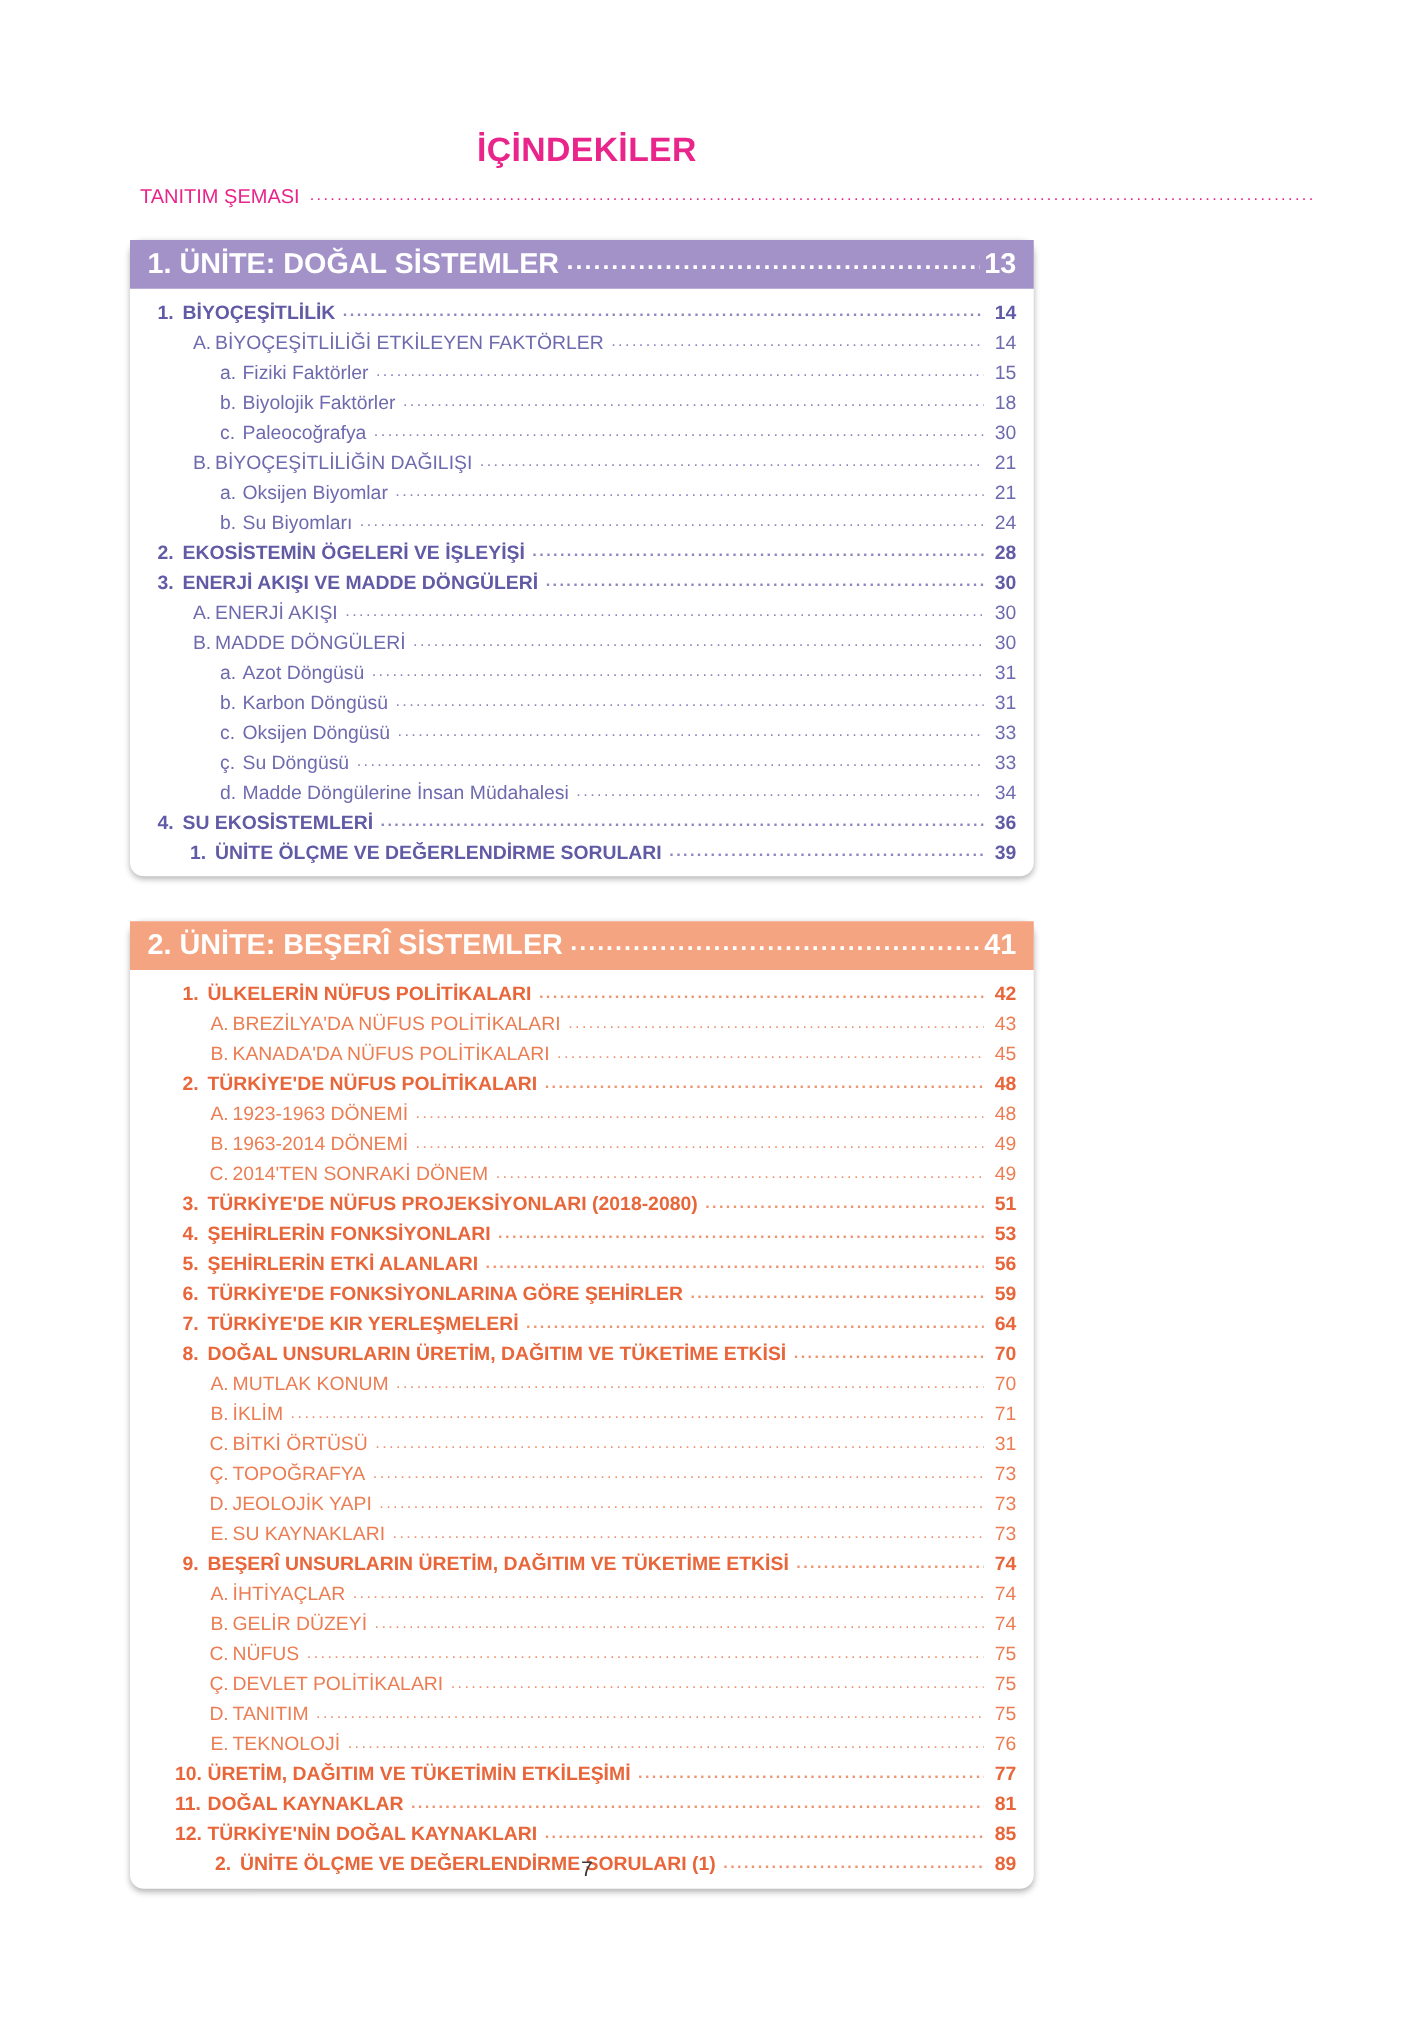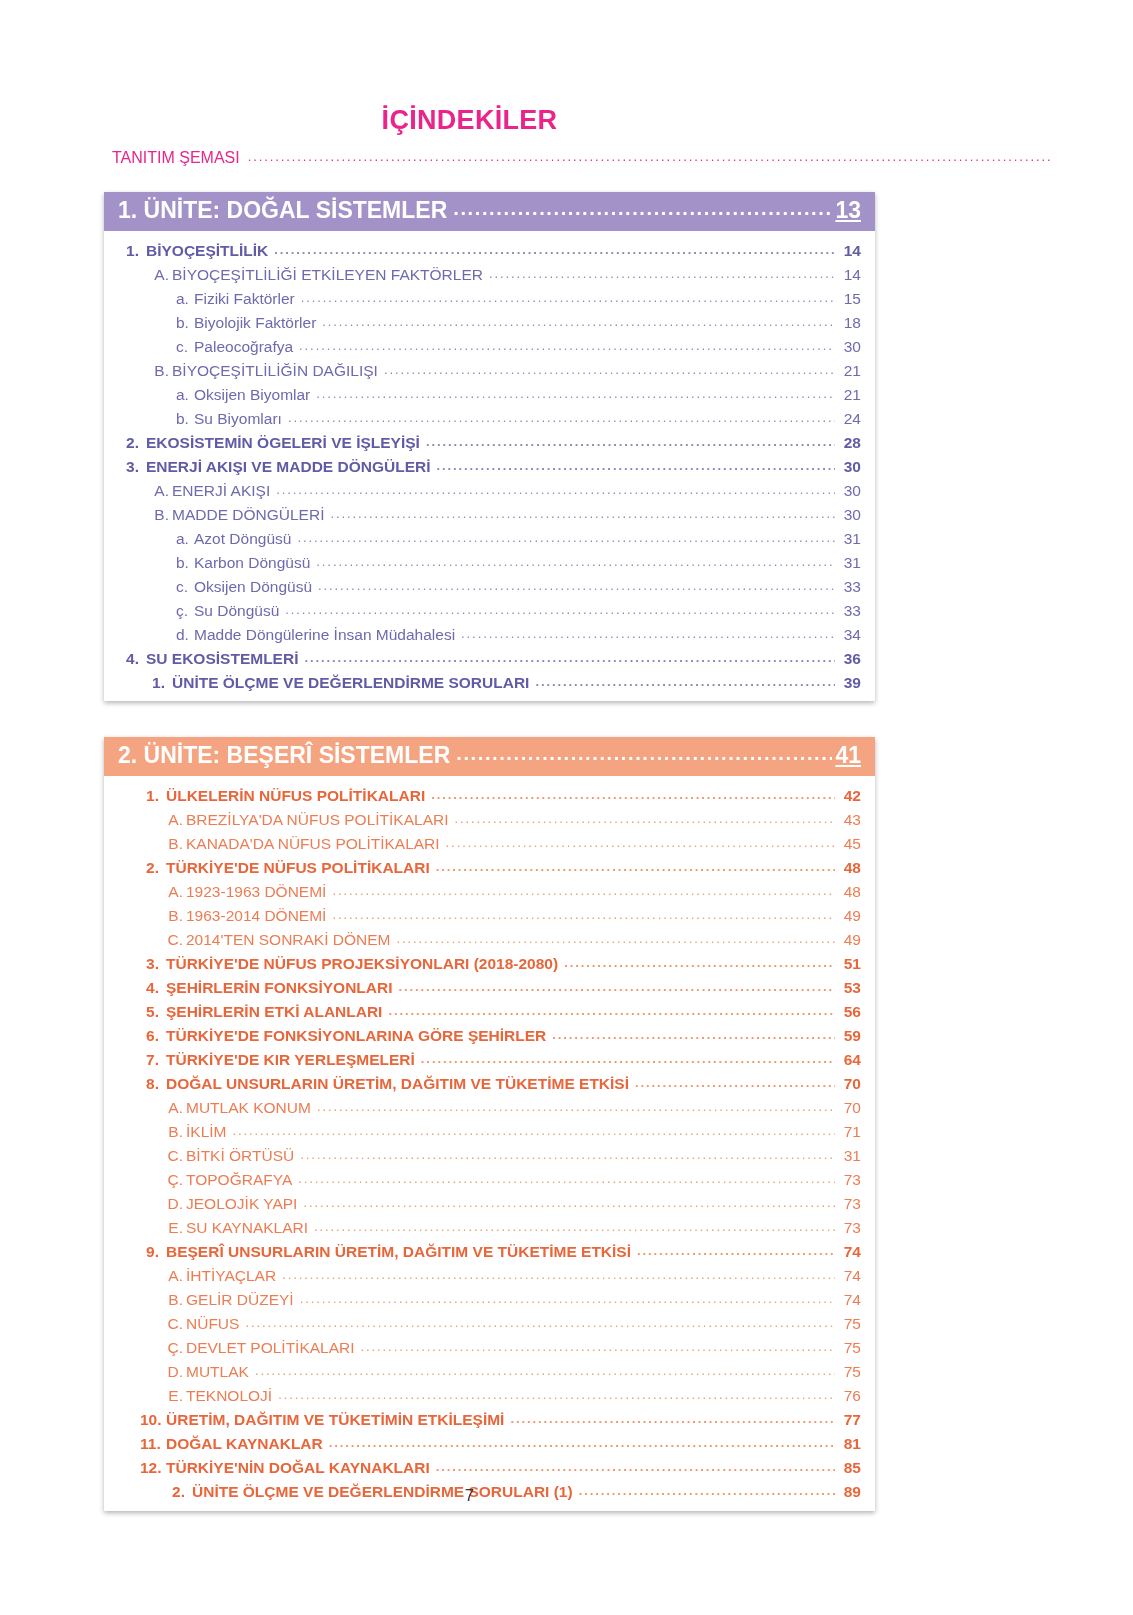--- a/index.html
+++ b/index.html
@@ -66,44 +66,44 @@
   .toprow {
     margin: 14px 16px 0 112px;
     color: #E9258C;
     font-size: 16px;
   }
   .toprow .label { padding-right: 8px; }
   .toprow .dots { color: #E9258C; }
 
   
   .unit {
-    margin: 0 64px 0 104px;
+    margin: 0 112px 0 104px;
     background: #ffffff;
     box-shadow: 0 2px 5px rgba(0,0,0,0.30);
-    border-radius: 1px;
+    border-radius: 11px;
   }
   .unit.first { margin-top: 26px; }
   .unit.second { margin-top: 36px; }
 
   .unit-header {
     display: flex;
     align-items: baseline;
     padding: 7px 14px 9px 14px;
     color: #ffffff;
     font-size: 23px;
     font-weight: bold;
     white-space: nowrap;
     line-height: 1.0;
   }
   .unit-header .label { flex: 0 0 auto; padding-right: 6px; }
   .unit-header .dots {
     flex: 1 1 auto; overflow: hidden; white-space: nowrap;
     letter-spacing: 1.6px; font-size: 20px; position: relative; top: -3px;
   }
-  .unit-header .pg { flex: 0 0 auto; padding-left: 3px; text-decoration: underline; }
+  .unit-header .pg { flex: 0 0 auto; padding-left: 3px; }
 
   .unit-header.purple { background: #A392C8; }
   .unit-header.orange { background: #F5A481; }
 
   .unit-body { padding: 12px 14px 11px 14px; }
 
   
   .lv1 {
     font-size: 15.5px;
     font-weight: bold;
@@ -444,21 +444,21 @@
             <span class="pg">75</span>
           </div>
           <div class="row lv2 ind2 c-orange">
             <span class="num">Ç.</span>
             <span class="label">DEVLET POLİTİKALARI</span>
             <span class="dots">........................................................................................................................................................................</span>
             <span class="pg">75</span>
           </div>
           <div class="row lv2 ind2 c-orange">
             <span class="num">D.</span>
-            <span class="label">MUTLAK</span>
+            <span class="label">TANITIM</span>
             <span class="dots">........................................................................................................................................................................</span>
             <span class="pg">75</span>
           </div>
           <div class="row lv2 ind2 c-orange">
             <span class="num">E.</span>
             <span class="label">TEKNOLOJİ</span>
             <span class="dots">........................................................................................................................................................................</span>
             <span class="pg">76</span>
           </div>
           <div class="row lv1 ind1 c-orange">

